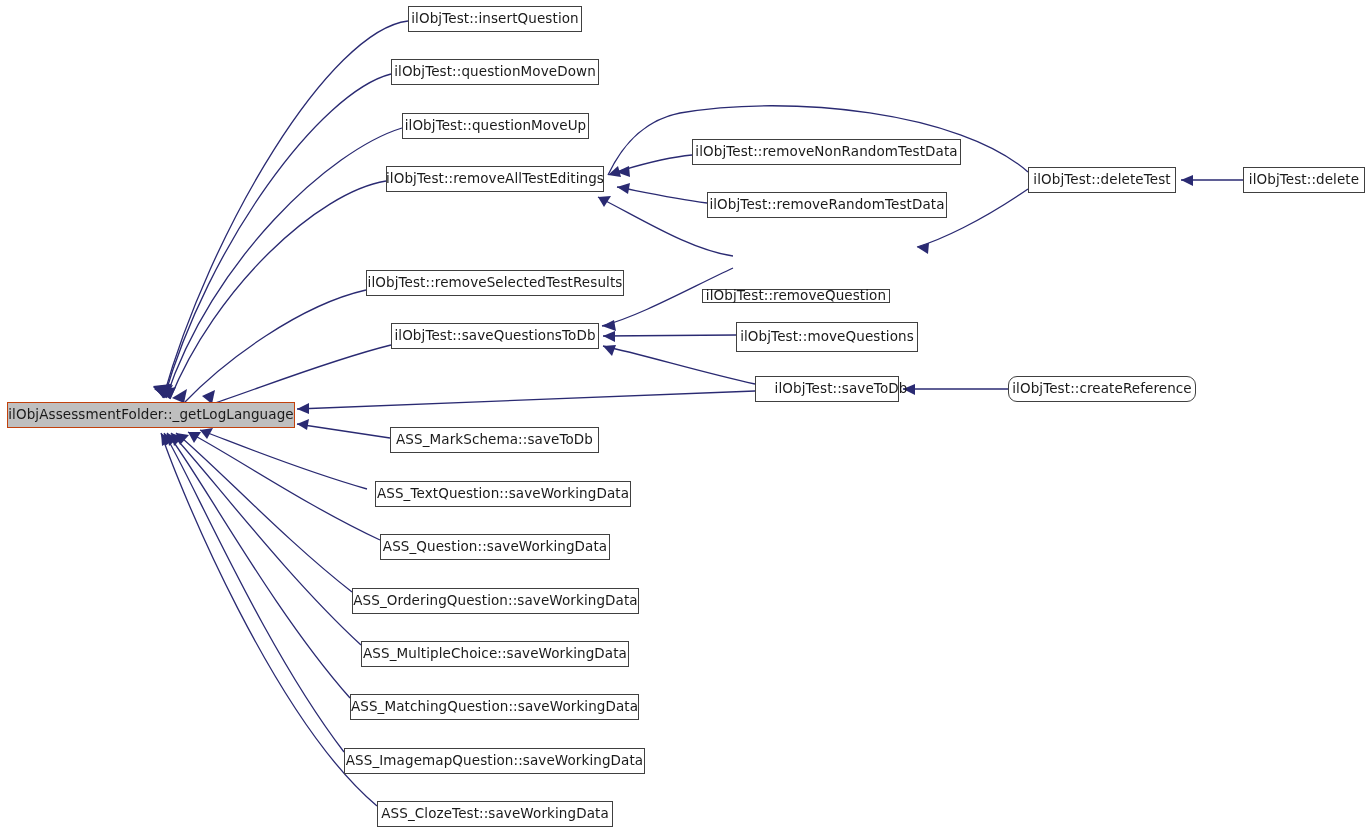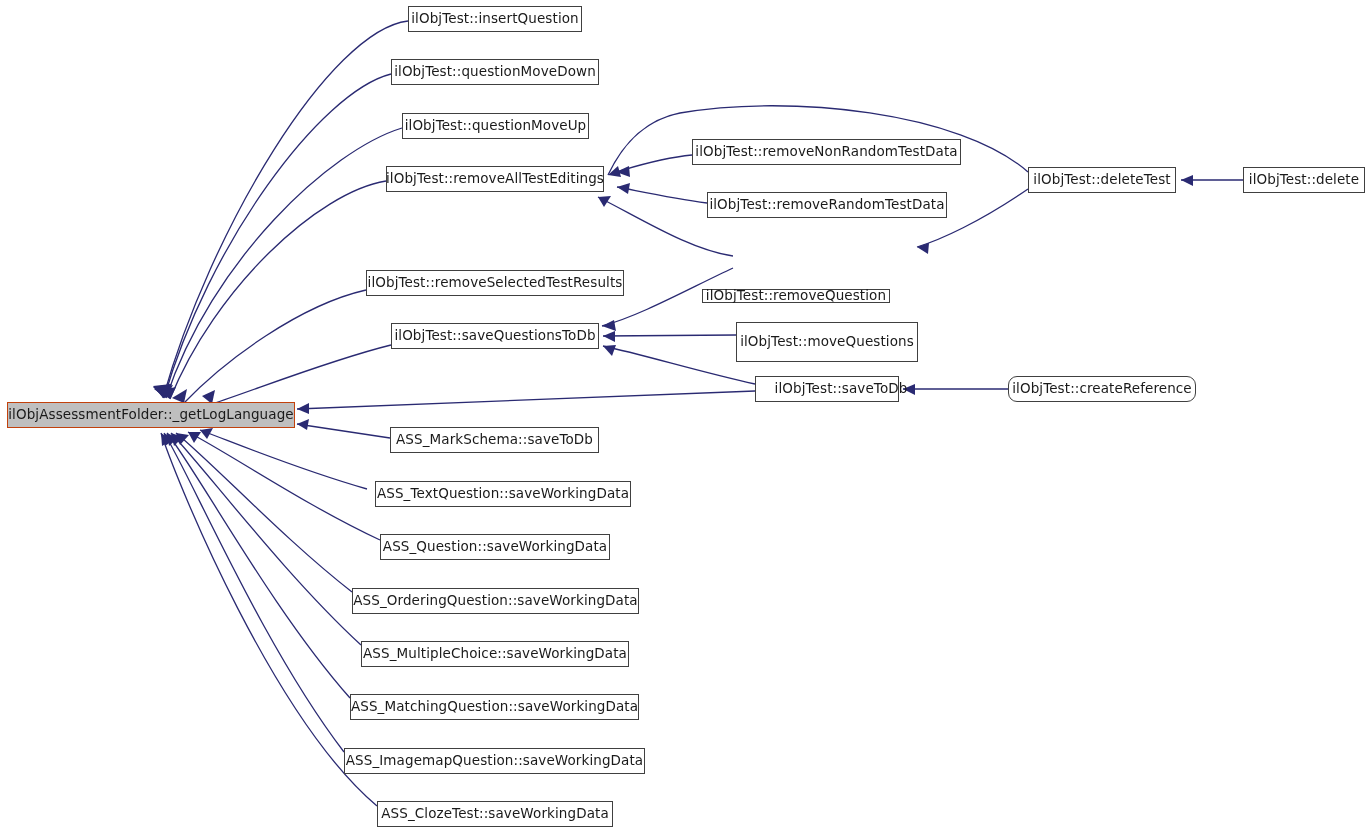--- a/index.html
+++ b/index.html
@@ -250,21 +250,21 @@
   </div>
 
   <div class="node" style="left:707px; top:192px; width:240px; height:26px;">
     <span class="node-label">ilObjTest::removeRandomTestData</span>
   </div>
 
   <div class="node" style="left:702px; top:245px; width:188px; height:14px;margin-top:44px;">
     <span class="node-label">ilObjTest::removeQuestion</span>
   </div>
 
-  <div class="node" style="left:736px; top:322px; width:182px; height:40px;">
+  <div class="node" style="left:736px; top:322px; width:182px; height:30px;">
     <span class="node-label">ilObjTest::moveQuestions</span>
   </div>
 
   <div class="node" style="left:755px; top:376px; width:144px; height:26px;padding-left:28px;">
     <span class="node-label">ilObjTest::saveToDb</span>
   </div>
 
   <div class="node" style="left:1028px; top:167px; width:148px; height:26px;">
     <span class="node-label">ilObjTest::deleteTest</span>
   </div>

